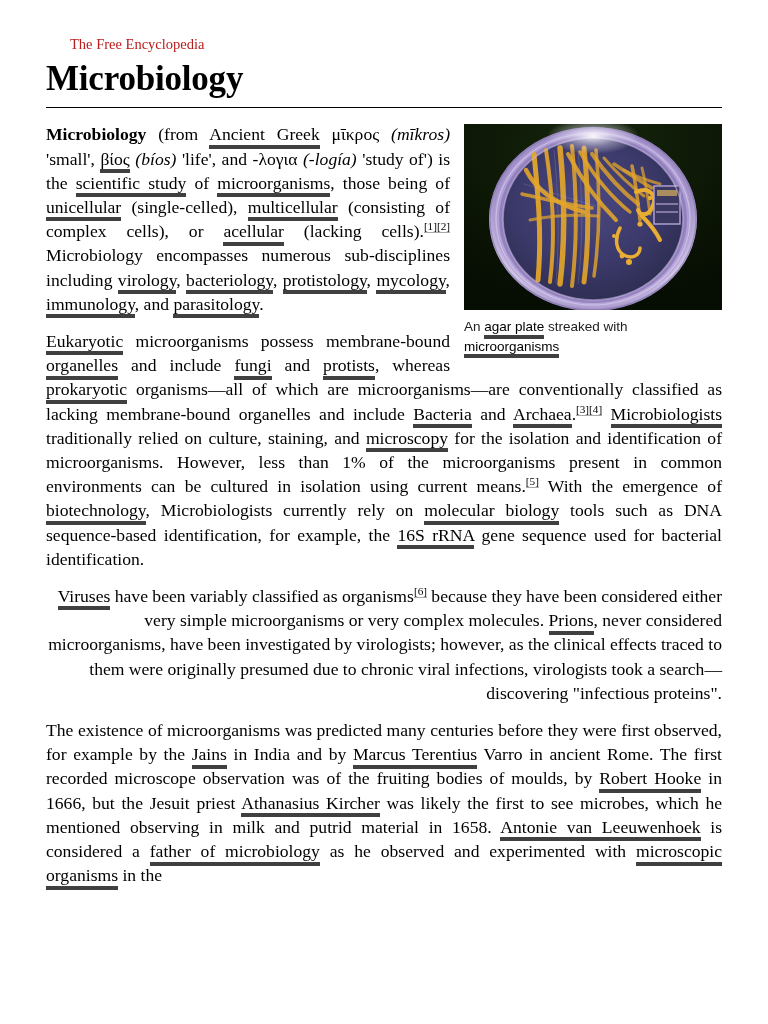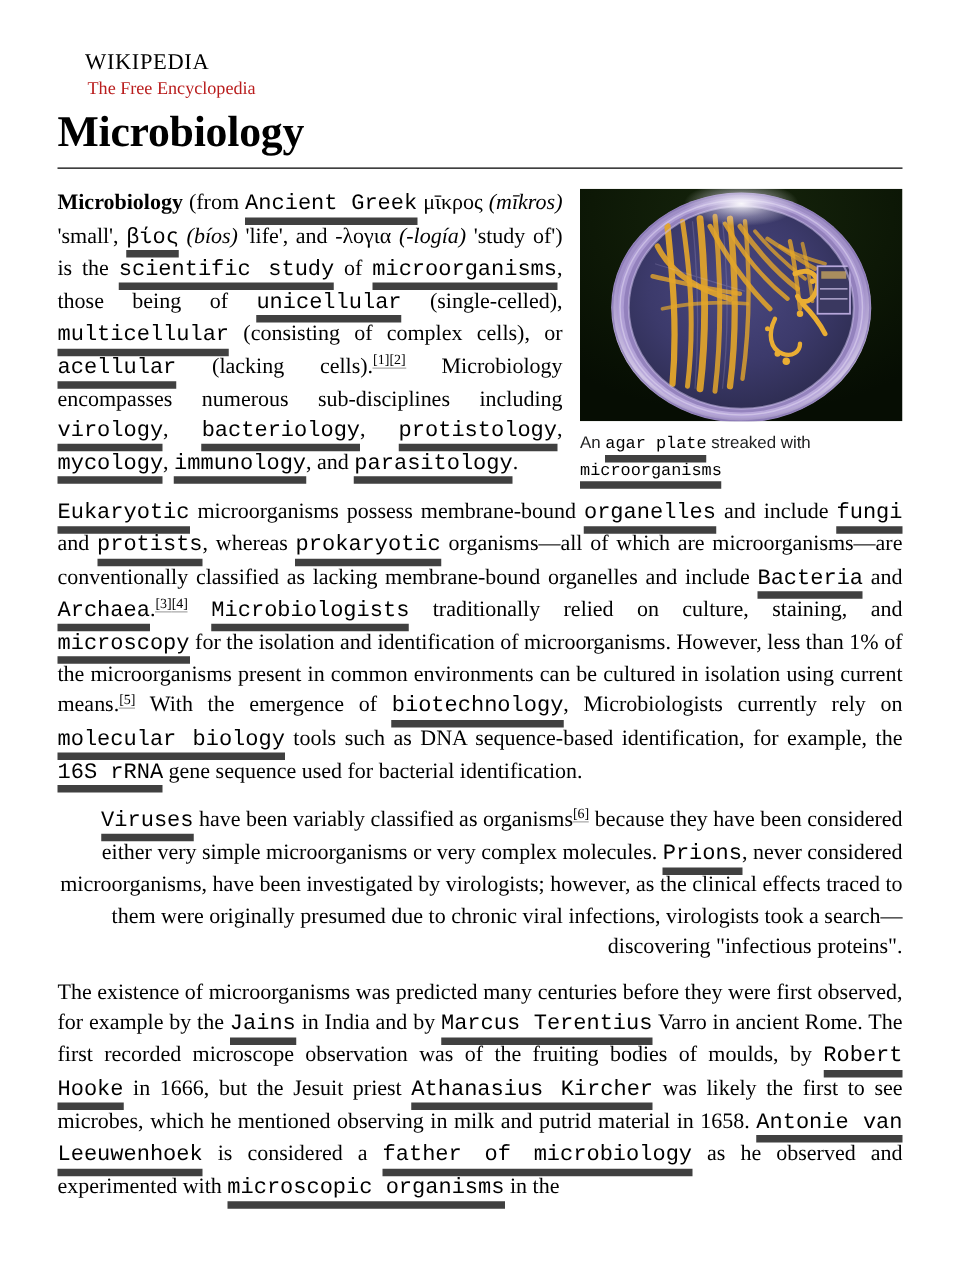--- a/index.html
+++ b/index.html
@@ -104,44 +104,42 @@
   p.para.ragged { text-align: right; }
   p.para:last-child { margin-bottom: 0; }
 
   b.lead { font-weight: 700; }
   i.ital { }
 
   
   .wl {
     color: #000;
     text-decoration: none;
-    border-bottom: 6px solid #404040;
+    border-bottom: 4px solid #404040;
     padding-bottom: 0.5px;
     cursor: pointer;
-    font-family: Liberation Mono, monospace;
   }
 
   .ref {
     font-size: 11.2px;
     vertical-align: super;
     line-height: 0;
     color: #000;
     border-bottom: 1px solid #a9a9a9;
     text-decoration: none;
     cursor: pointer;
   }
 </style>
 </head>
 <body>
 
 <div class="page">
   <div class="content">
 
     <div class="masthead">
-      <div class="wordmark">Wikipedia</div>
       <div class="tagline">The Free Encyclopedia</div>
     </div>
 
     <h1 class="page-title">Microbiology</h1>
     <hr class="title-rule">
 
     <div class="figure">
       <svg class="figure-img" viewBox="0 0 258 186" preserveAspectRatio="none">
         <defs>
           <radialGradient id="bg" cx="50%" cy="12%" r="85%">

